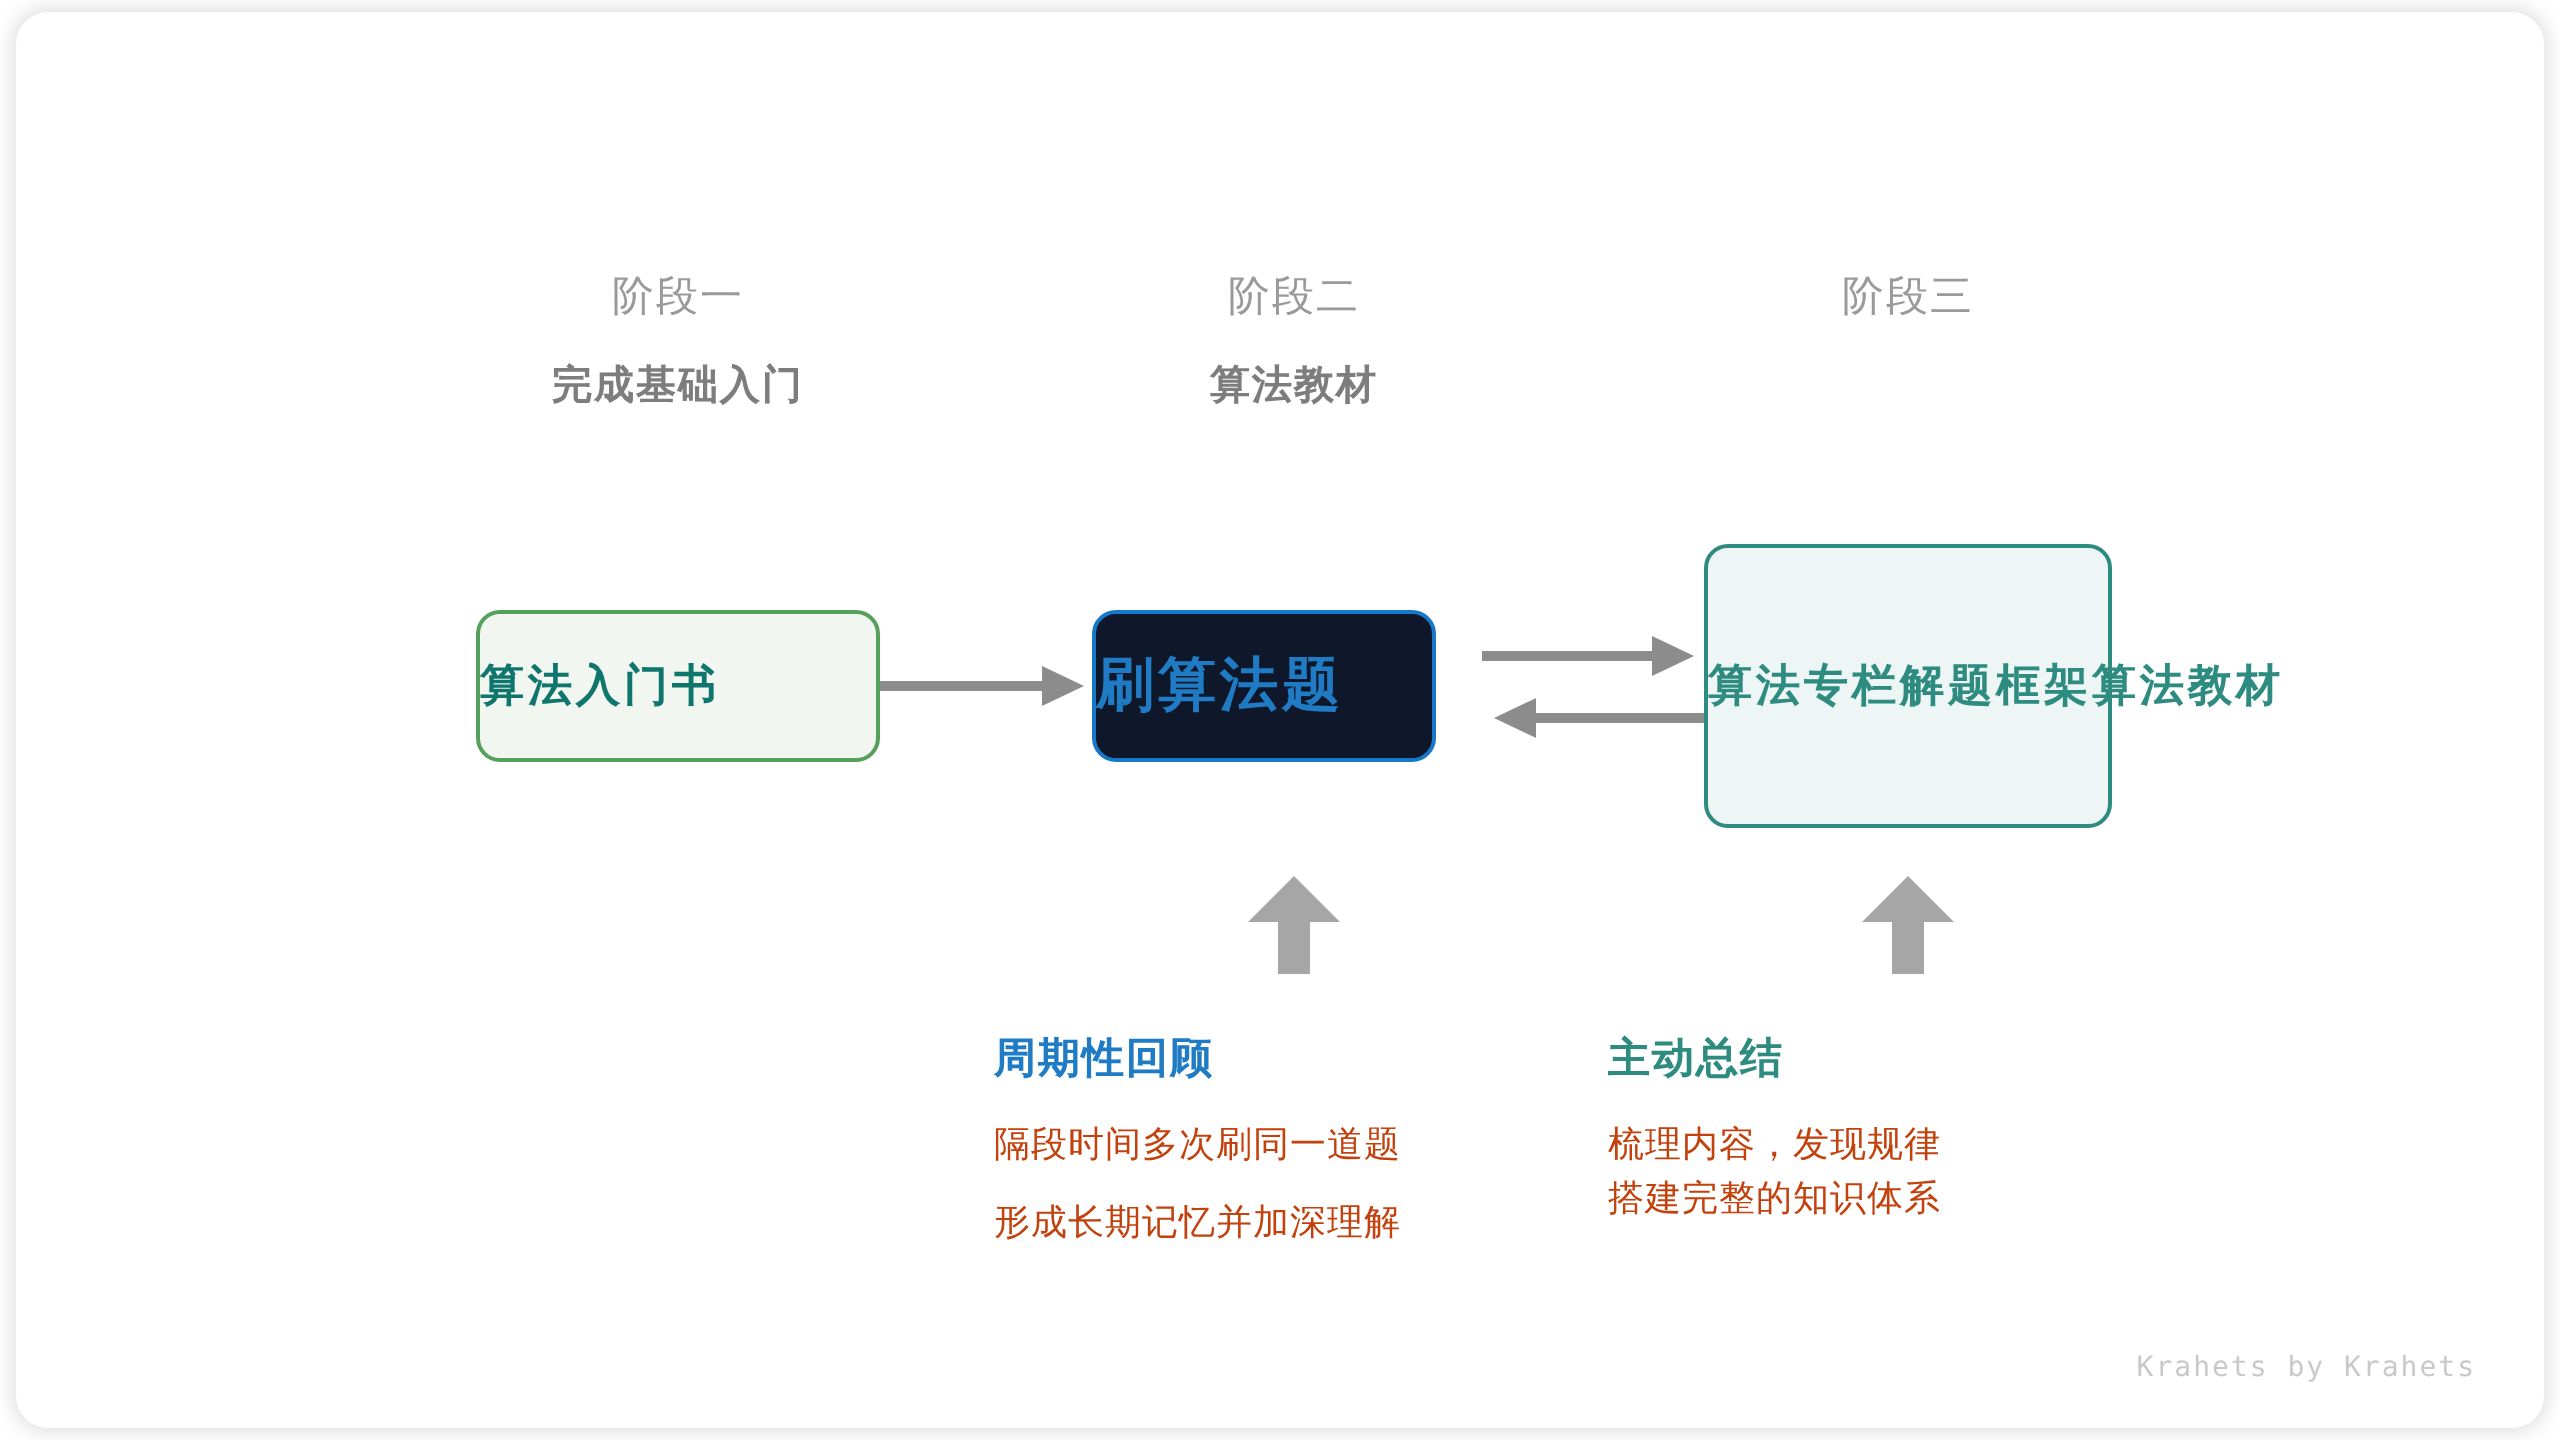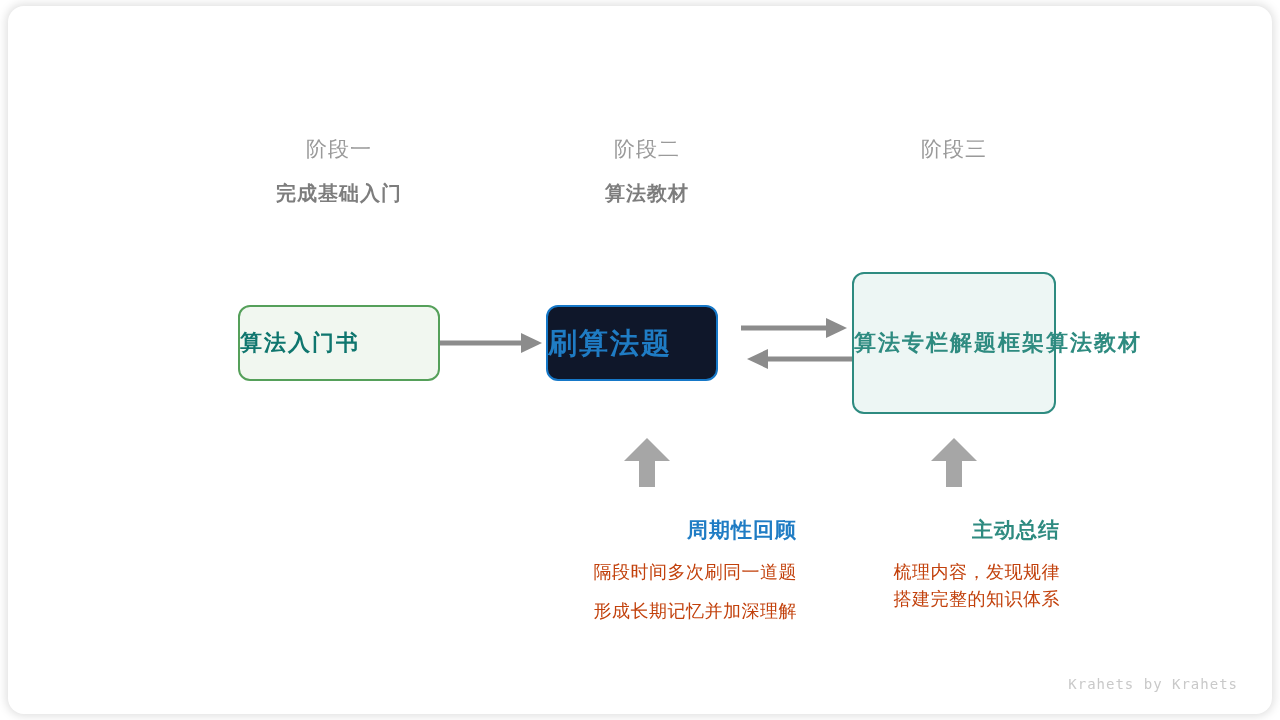--- a/index.html
+++ b/index.html
@@ -93,21 +93,21 @@
     position: absolute;
     left: 0; top: 0;
     width: 1264px; height: 708px;
     pointer-events: none;
   }
 
   
   .note {
     position: absolute;
     width: 300px;
-    text-align: right;
+    text-align: left;
   }
   .note-title {
     font-size: 21px;
     font-weight: bold;
     letter-spacing: 1px;
     line-height: 30px;
     white-space: nowrap;
   }
   .note-body {
     margin-top: 14px;
@@ -189,21 +189,21 @@
     <div class="line">解题框架</div>
     <div class="line">算法教材</div>
   </div>
 
   <div class="note" id="note-review" style="left:489px; top:509px;">
     <div class="note-title">周期性回顾</div>
     <div class="note-body">隔段时间多次刷同一道题</div>
     <div class="note-body" style="margin-top:12px;">形成长期记忆并加深理解</div>
   </div>
 
-  <div class="note" id="note-summary" style="left:752px; top:509px;">
+  <div class="note" id="note-summary" style="left:796px; top:509px;">
     <div class="note-title">主动总结</div>
     <div class="note-body">梳理内容，发现规律</div>
     <div class="note-body" style="margin-top:0;">搭建完整的知识体系</div>
   </div>
 
   <div id="credit">Krahets by Krahets</div>
 
 </div>
 
 </body></html>

